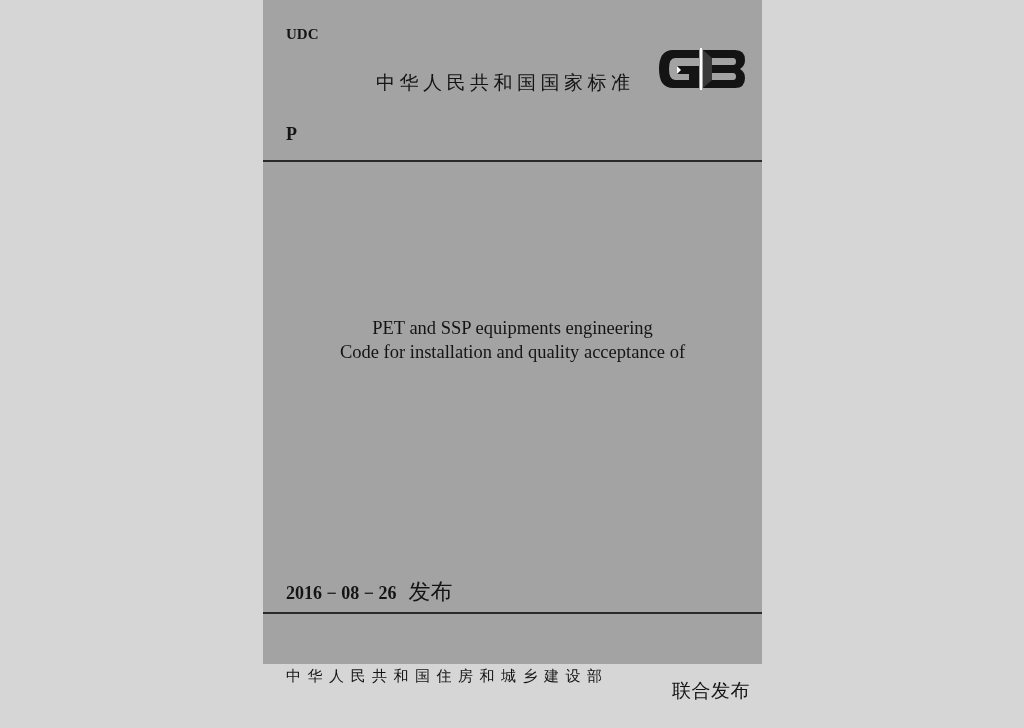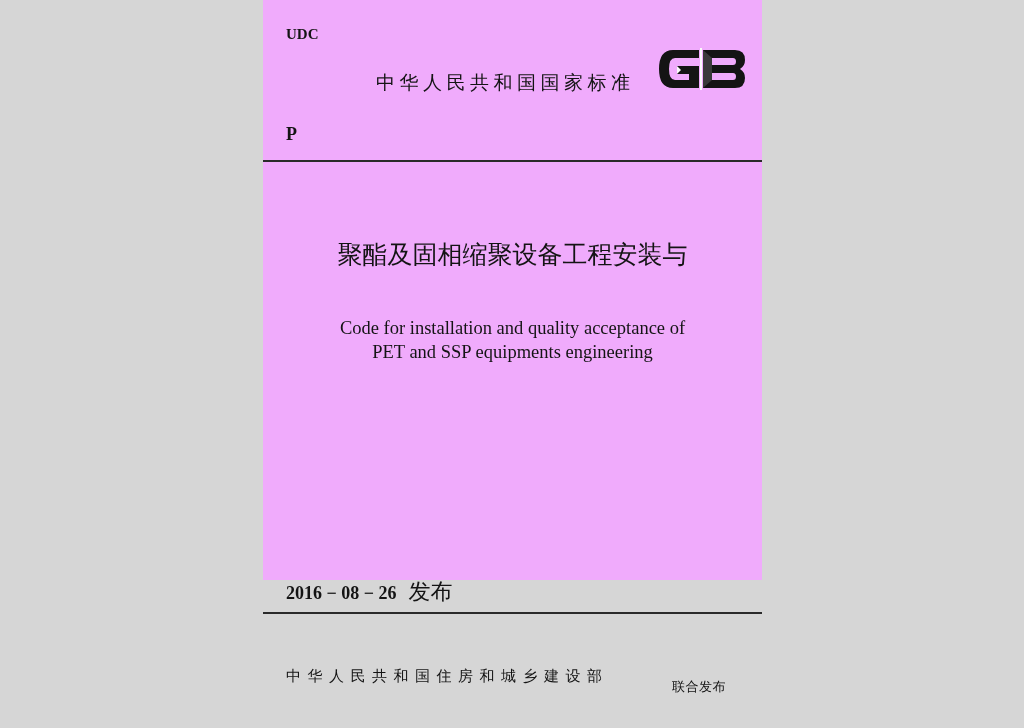--- a/index.html
+++ b/index.html
@@ -8,22 +8,22 @@
       width: 1024px;
       height: 728px;
       background: #d6d6d6;
       overflow: hidden;
     }
     .page {
       position: absolute;
       left: 263px;
       top: 0;
       width: 499px;
-      height: 580px;
-      background: #f0abfc;
+      height: 664px;
+      background: #a3a3a3;
       color: #141414;
     }
     .abs { position: absolute; }
     .serif-b {
       font-family: "Liberation Serif", "DejaVu Serif", serif;
       font-weight: bold;
     }
     .udc {
       left: 23px; top: 26px;
       font-size: 15px;
@@ -80,21 +80,21 @@
       left: 23px; top: 664px;
       font-family: "DejaVu Sans", sans-serif;
       font-size: 15px;
       line-height: 24px;
     }
     .pub-1 { letter-spacing: 6.5px; white-space: nowrap; }
     .pub-2 { letter-spacing: 0.5px; white-space: nowrap; }
     .joint {
       left: 409px; top: 678px;
       font-family: "DejaVu Sans", sans-serif;
-      font-size: 13px;
+      font-size: 19px;
       letter-spacing: 0.5px;
     }
   </style>
 </head>
 <body>
 
 <div class="page">
 
   <div class="abs serif-b udc">UDC</div>
 
@@ -112,26 +112,25 @@
              M57 29 V36 H78 Q81 36 81 32.5 Q81 29 78 29 Z" fill="#141414" fill-rule="evenodd"></path>
     <path d="M48 6 L57 14 L57 36 L48 44 Z" fill="#3a3a3a"></path>
   </svg>
 
   <div class="abs serif-b p-code">P</div>
 
 
   <div class="abs rule rule-top"></div>
 
   <div class="abs title-cn">
-    <div>聚酯及固相缩聚设备工程安装与</div>
   </div>
 
   <div class="abs title-en">
+    <div>PET and SSP equipments engineering</div>
     <div>Code for installation and quality acceptance of</div>
-    <div>PET and SSP equipments engineering</div>
   </div>
 
   <div class="abs serif-b date-row issue-date">
     <span>2016 − 08 − 26</span><span class="cn">发布</span>
   </div>
 
 
   <div class="abs rule rule-bottom"></div>
 
   <div class="abs publishers">

